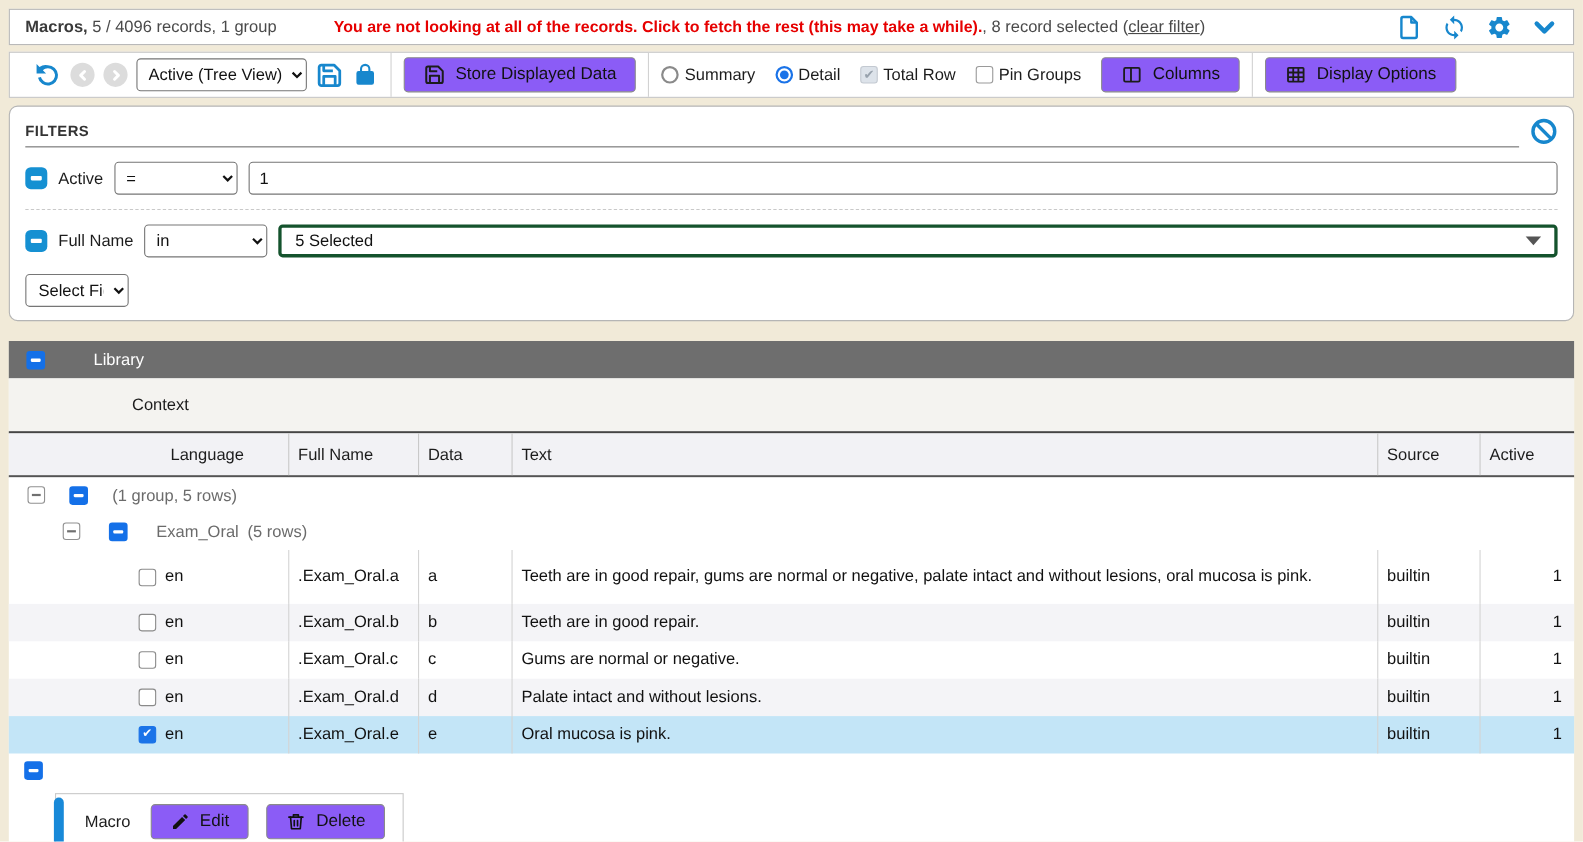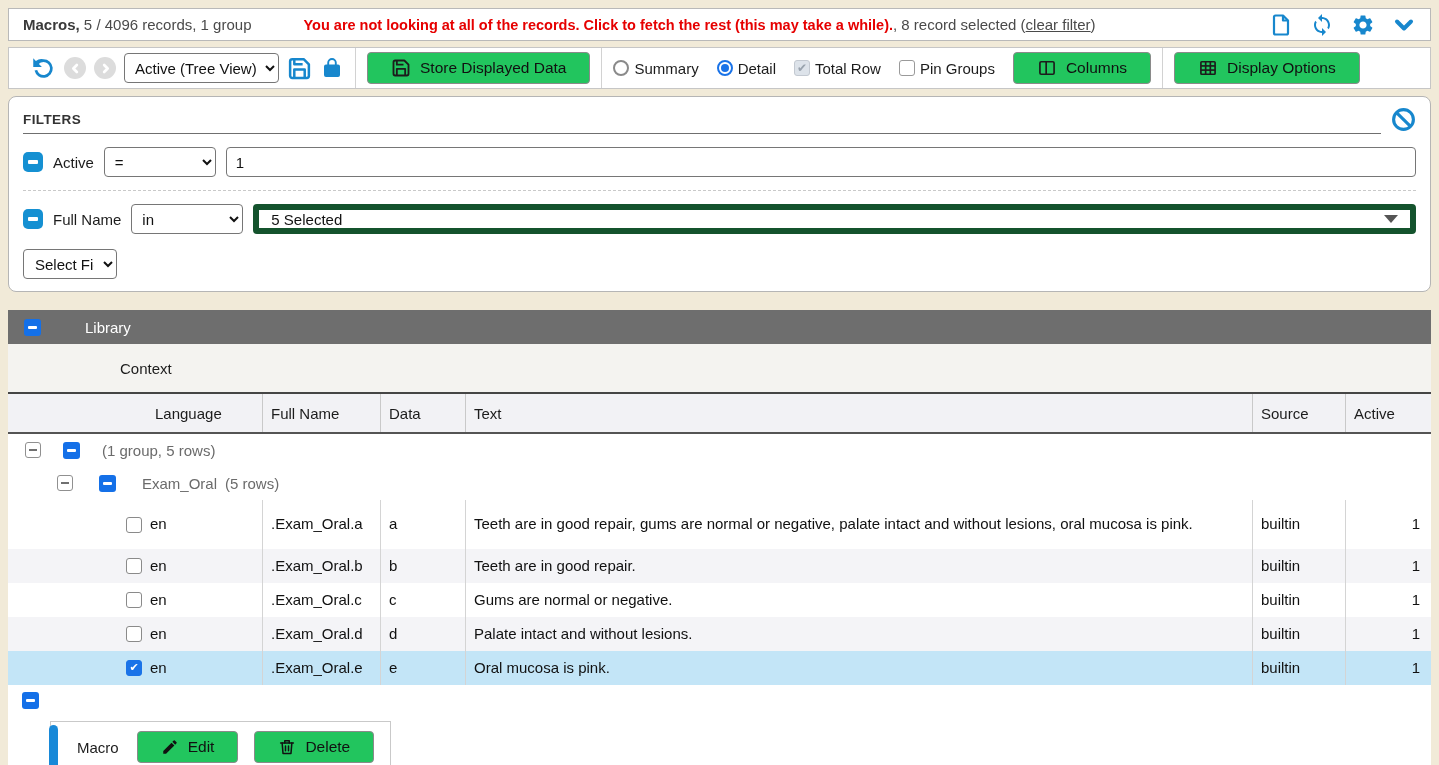--- a/index.html
+++ b/index.html
@@ -23,41 +23,41 @@
   .top-icons { margin-left:auto; display:flex; align-items:center; gap:17px; }
   .top-icons .icon { width:24px; height:24px; display:inline-flex; cursor:pointer; }
 
   
   .toolbar { height:42px; display:flex; align-items:center; padding:0 10px; margin-bottom:7px; border:1px solid #c6c6c6; background:#fff; }
   .tgroup { display:flex; align-items:center; gap:8px; padding:0 11px; }
   .vsep { width:1px; align-self:stretch; background:#d2d2d2; }
   .iconbtn { display:inline-flex; cursor:pointer; }
   .navcirc { width:22px; height:22px; border-radius:50%; background:#dcdcdc; display:inline-flex; align-items:center; justify-content:center; }
   select { height:30px; border:1px solid #767676; border-radius:4px; background:#fff; font-family:"Liberation Sans",sans-serif; font-size:15px; padding:0 6px; color:#111; }
-  .btn { display:inline-flex; align-items:center; gap:9px; height:32px; padding:0 23px; background:#22c55e; border:1px solid #8a8a8a; border-radius:4px; font-size:15.5px; color:#111; cursor:pointer; white-space:nowrap; }
+  .btn { display:inline-flex; align-items:center; gap:9px; height:32px; padding:0 17px; background:#8b5cf6; border:1px solid #8a8a8a; border-radius:4px; font-size:15.5px; color:#111; cursor:pointer; white-space:nowrap; }
   .radio { width:16px; height:16px; border-radius:50%; border:2px solid #8a8a8a; display:inline-block; background:#fff; }
   .radio.checked { border-color:#1a73e8; position:relative; }
   .radio.checked::after { content:""; position:absolute; left:2px; top:2px; width:8px; height:8px; border-radius:50%; background:#1a73e8; }
   .cbox { width:16px; height:16px; border:1px solid #9a9a9a; border-radius:3px; background:#fff; display:inline-flex; align-items:center; justify-content:center; font-size:12px; }
   .cbox.disabled-checked { background:#dde3ea; border-color:#c3c9d1; color:#98a2ad; }
   .ctrl-label { color:#1c1c1c; margin-right:6px; white-space:nowrap; }
   .ctrl-pair { display:flex; align-items:center; gap:5px; }
 
   
   .filters { background:#fff; border:1px solid #b5b5b5; border-radius:8px; padding:10px 14px 12px 14px; margin-bottom:18px; }
   .filters-head { display:flex; align-items:flex-end; }
   .fh-text { flex:1; border-bottom:1px solid #6f6f6f; padding-bottom:6px; font-weight:bold; font-size:13.5px; color:#333; letter-spacing:.4px; }
   .fh-icon { margin-left:10px; display:inline-flex; cursor:pointer; padding-bottom:2px; }
   .frow { display:flex; align-items:center; gap:10px; margin-top:13px; }
   .fminus { width:20px; height:20px; border-radius:5px; background:#1590d2; display:inline-flex; align-items:center; justify-content:center; flex:none; cursor:pointer; }
   .fminus::after { content:""; width:10px; height:3.5px; background:#fff; border-radius:1px; }
   .flabel { color:#1c1c1c; white-space:nowrap; }
   .fop { width:112px; }
   .ftext { flex:1; height:30px; border:1px solid #767676; border-radius:4px; padding:0 9px; font-family:"Liberation Sans",sans-serif; font-size:15px; color:#111; }
-  .fmulti { flex:1; height:30px; border:6px solid #14532d; border-radius:4px; display:flex; align-items:center; padding:0 12px; cursor:pointer; color:#111; }
+  .fmulti { flex:1; height:30px; border:3px solid #14532d; border-radius:4px; display:flex; align-items:center; padding:0 12px; cursor:pointer; color:#111; }
   .fmulti .tri { margin-left:auto; width:0; height:0; border-left:7px solid transparent; border-right:7px solid transparent; border-top:8px solid #555; }
   .dashed { border-top:1px dashed #c9c9c9; margin-top:13px; }
 
   
   .table { background:#fff; border-bottom:1px solid #cfcfcf; }
   .lib-bar { height:34px; background:#6e6e6e; display:flex; align-items:center; padding-left:16px; }
   .lib-bar .lbl { color:#fff; margin-left:44px; }
   .tminus { width:17px; height:17px; border-radius:3px; background:#1470e8; display:inline-flex; align-items:center; justify-content:center; flex:none; cursor:pointer; }
   .tminus::after { content:""; width:9px; height:3px; background:#fff; border-radius:1px; }
   .texp { width:16px; height:16px; border:1px solid #909090; border-radius:3px; background:#fff; display:inline-flex; align-items:center; justify-content:center; flex:none; cursor:pointer; }

